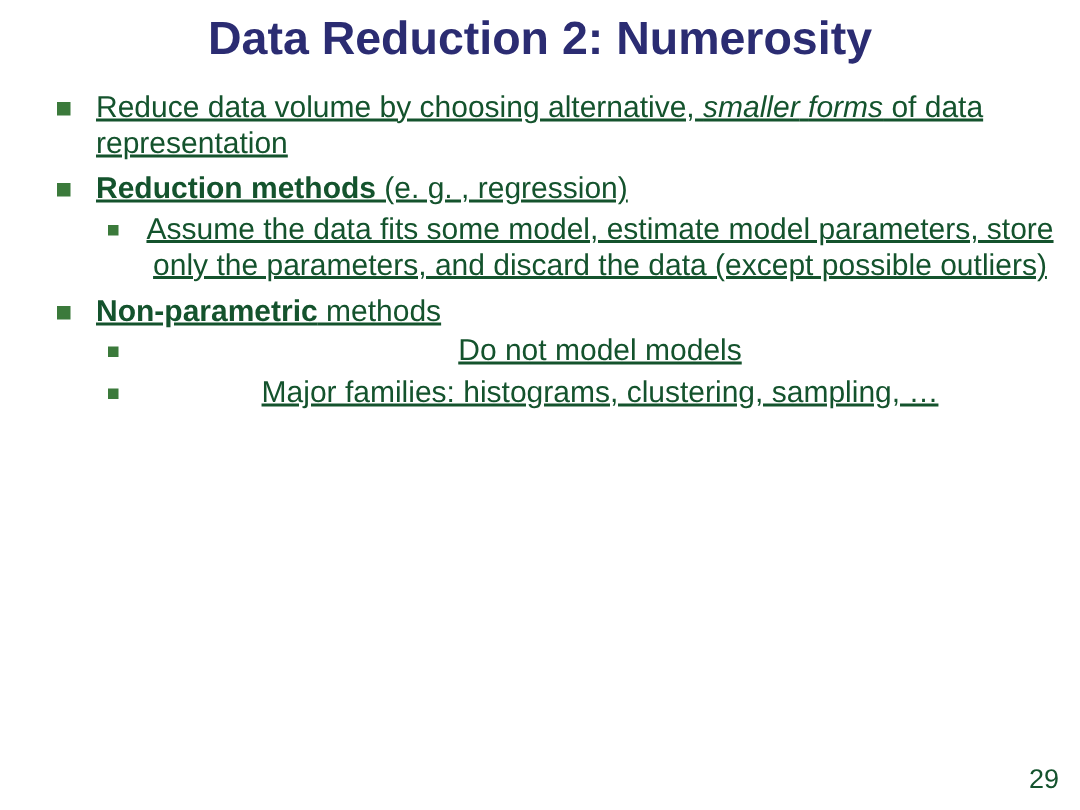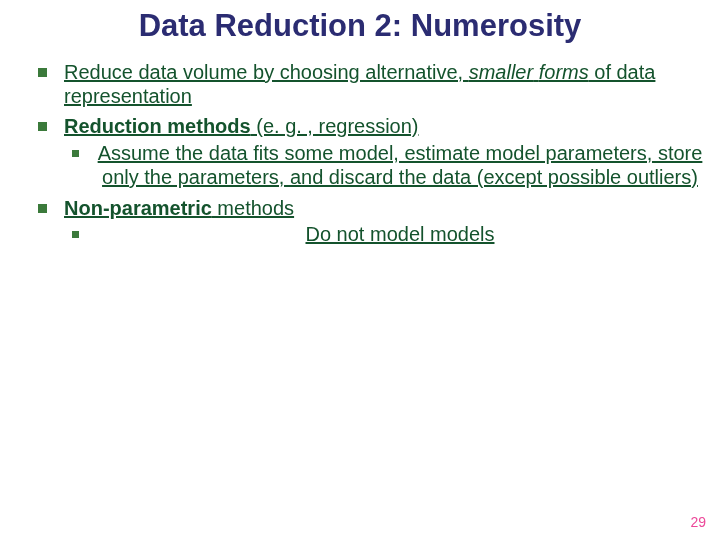--- a/index.html
+++ b/index.html
@@ -72,22 +72,22 @@
     width: 7px;
     height: 7px;
     background: #3b7a3b;
   }
   .italic { font-style: italic; }
   .bold { font-weight: bold; }
   .pagenum {
     position: absolute;
     right: 14px;
     bottom: 10px;
-    font-size: 14px;
-    color: #ec4899;
+    font-size: 18px;
+    color: #14532d;
   }
 </style>
 </head>
 <body>
 
 <div class="slide">
 
   <div class="title">
     <span>Data Reduction 2: Numerosity</span><br>
   </div>
@@ -107,20 +107,23 @@
           </li>
         </ul>
       </li>
 
       <li>
         <span class="bold">Non-parametric</span><span> methods</span>
         <ul class="lvl2">
           <li>
             <span>Do not model models</span>
           </li>
+          <li>
+            <span>Major families: histograms, clustering, sampling, …</span>
+          </li>
         </ul>
       </li>
 
     </ul>
   </div>
 
   <div class="pagenum">29</div>
 </div>
 
 </body></html>

